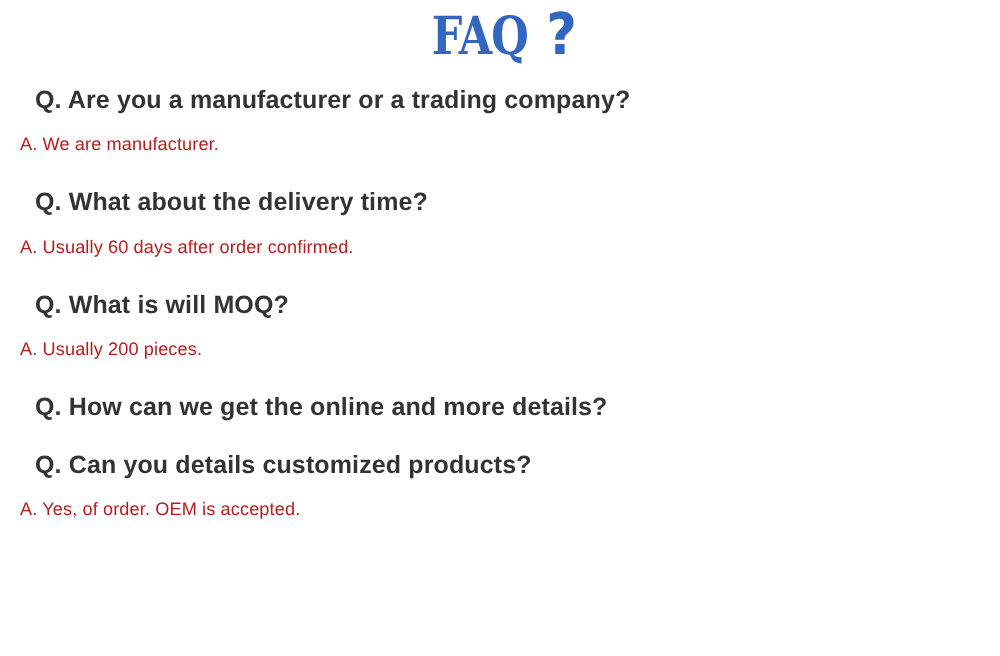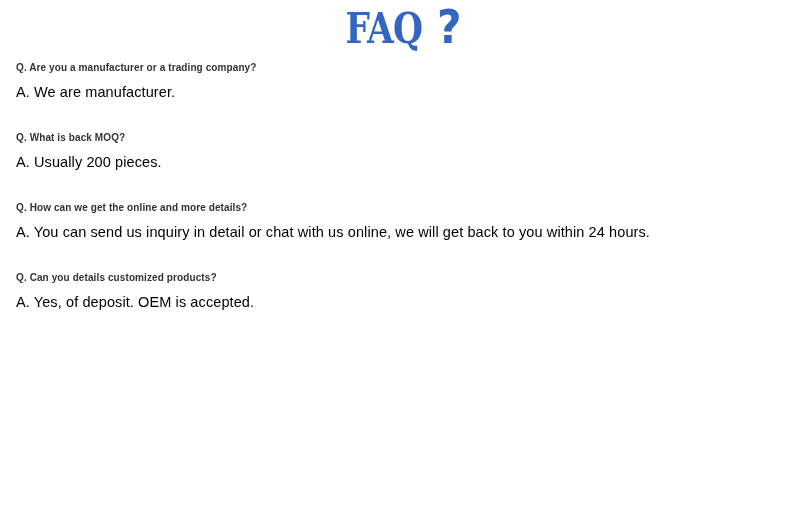--- a/index.html
+++ b/index.html
@@ -55,31 +55,31 @@
     list-style: none;
   }
   .faq-item {
     margin: 0 0 22px 0;
     padding: 0;
   }
   .faq-item:last-child {
     margin-bottom: 0;
   }
   .faq-q {
-    font-size: 10px;
+    font-size: 20px;
     font-weight: bold;
     color: #333333;
     line-height: 24px;
-    margin: 0;
+    margin: 12px;
     letter-spacing: 0.1px;
   }
   .faq-a {
     font-size: 14.5px;
     font-weight: normal;
-    color: #000000;
+    color: #b91c1c;
     line-height: 24px;
     margin: 0;
     max-width: 774px;
     letter-spacing: 0.1px;
   }
 </style>
 </head>
 <body>
 
 <div class="page">
@@ -91,31 +91,34 @@
   <ul class="faq-list">
 
     <li class="faq-item">
       <p class="faq-q">Q. Are you a manufacturer or a trading company?</p>
       <p class="faq-a">A. We are manufacturer.</p>
     </li>
 
     <li class="faq-item">
     </li>
 
+    <li class="faq-item">
+      <p class="faq-q">Q. What about the delivery time?</p>
+      <p class="faq-a">A. Usually 60 days after order confirmed.</p>
+    </li>
 
     <li class="faq-item">
-      <p class="faq-q">Q. What is back MOQ?</p>
+      <p class="faq-q">Q. What is will MOQ?</p>
       <p class="faq-a">A. Usually 200 pieces.</p>
     </li>
 
     <li class="faq-item">
       <p class="faq-q">Q. How can we get the online and more details?</p>
-      <p class="faq-a">A. You can send us inquiry in detail or chat with us online, we will get back to you within 24 hours.</p>
     </li>
 
     <li class="faq-item">
       <p class="faq-q">Q. Can you details customized products?</p>
-      <p class="faq-a">A. Yes, of deposit. OEM is accepted.</p>
+      <p class="faq-a">A. Yes, of order. OEM is accepted.</p>
     </li>
 
   </ul>
 
 </div>
 
 </body></html>

